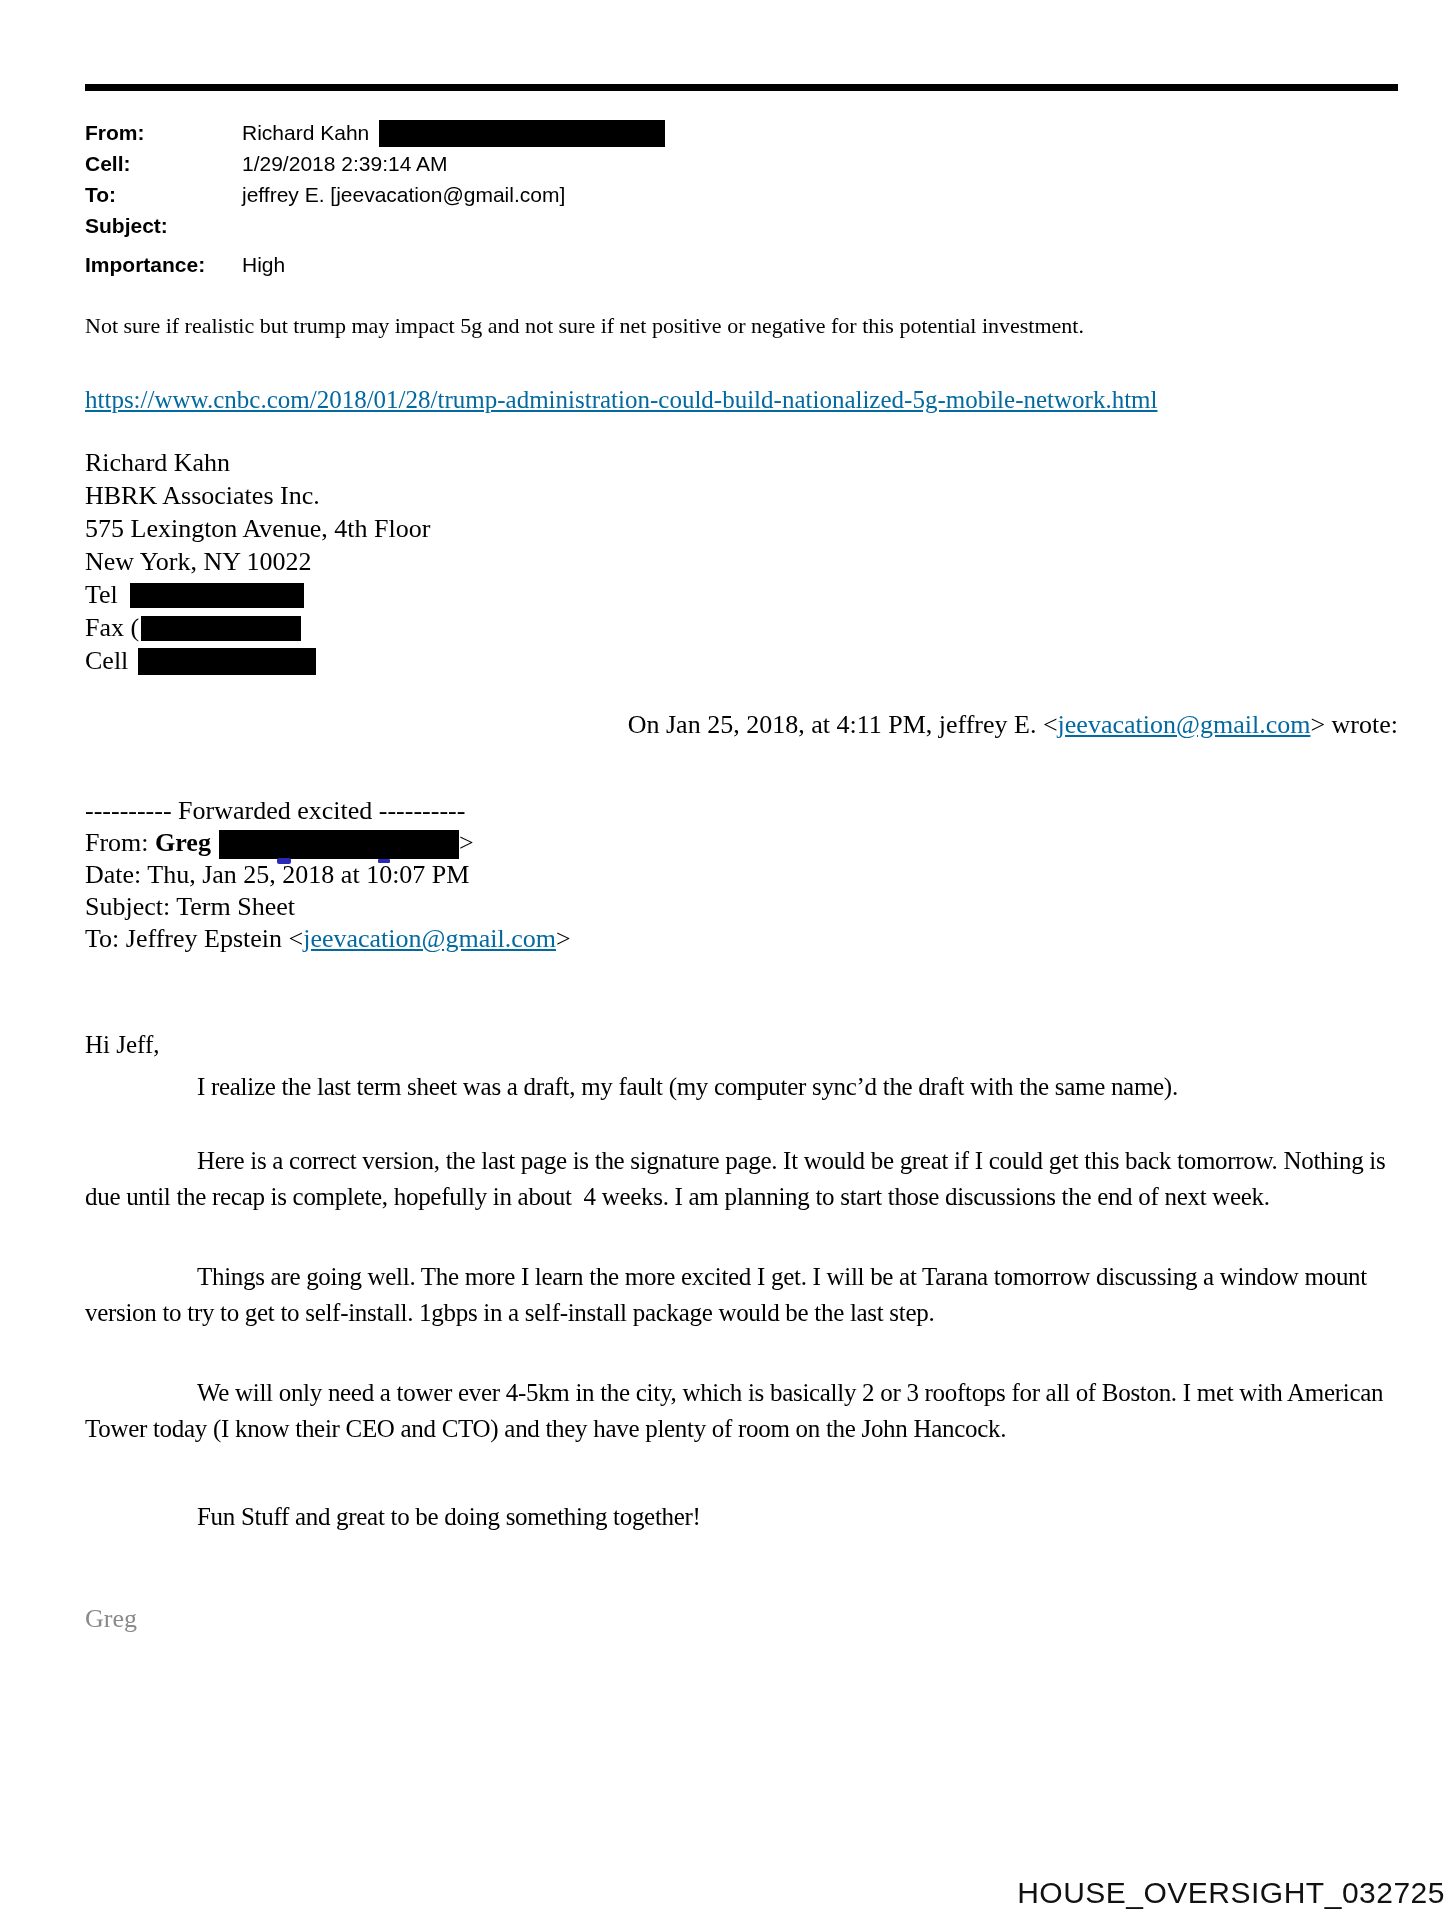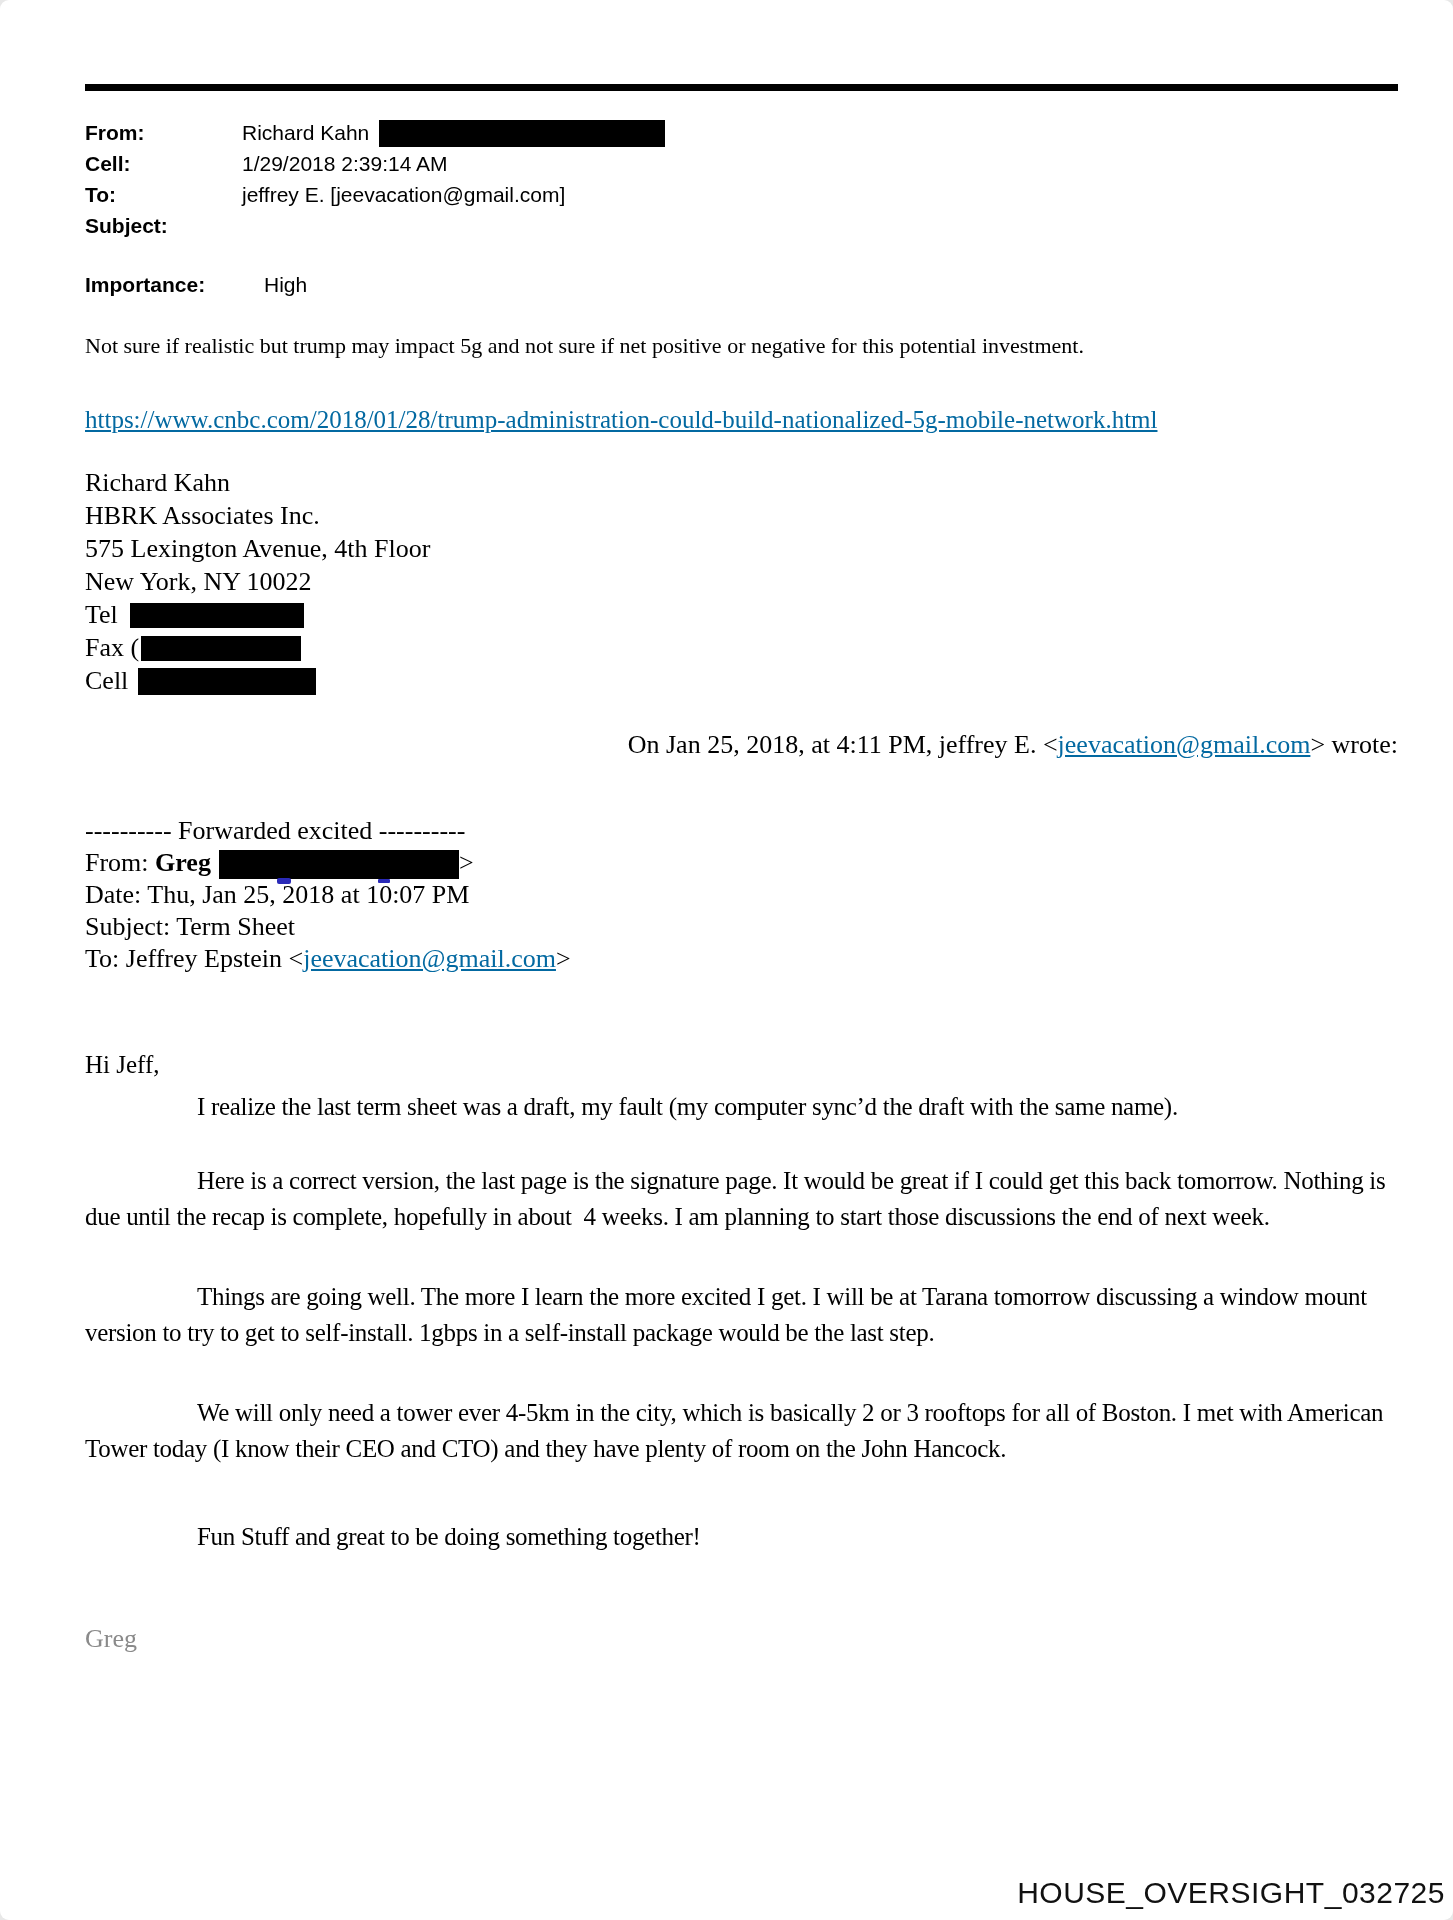--- a/index.html
+++ b/index.html
@@ -7,37 +7,36 @@
     position: relative;
     width: 1453px;
     height: 1920px;
     margin: 0 auto;
     background: #ffffff;
     color: #000;
     font-family: "Liberation Serif", serif;
     box-sizing: border-box;
     padding: 0 55px 0 85px;
     overflow: hidden;
-    border-radius: 9px;
   }
 
   
   .rule { margin-top: 84px; height: 7px; background: #000; }
 
   
   .meta {
     margin-top: 26px;
     font-family: "Liberation Sans", sans-serif;
     font-size: 21px;
     line-height: 31px;
   }
   .meta-row { display: flex; align-items: flex-start; }
   .meta-label { width: 157px; font-weight: bold; flex: 0 0 auto; }
   .meta-value { flex: 1 1 auto; }
-  .importance-row { margin-top: 28px; gap: 22px; }
+  .importance-row { margin-top: 8px; }
 
   
   .redact { display: inline-block; background: #000; }
   .redact-from  { width: 286px; height: 27px; margin-left: 10px; vertical-align: -7px; }
   .redact-tel   { width: 174px; height: 25px; margin-left: 12px; vertical-align: -5px; }
   .redact-fax   { width: 160px; height: 25px; margin-left: 2px;  vertical-align: -5px; }
   .redact-cell  { width: 178px; height: 27px; margin-left: 10px; vertical-align: -6px; }
   .redact-greg  { width: 240px; height: 29px; margin-left: 8px;  vertical-align: -8px; position: relative; }
   .redact-greg::after { 
     content: ""; position: absolute; left: 58px; bottom: -5px; width: 14px; height: 6px;

